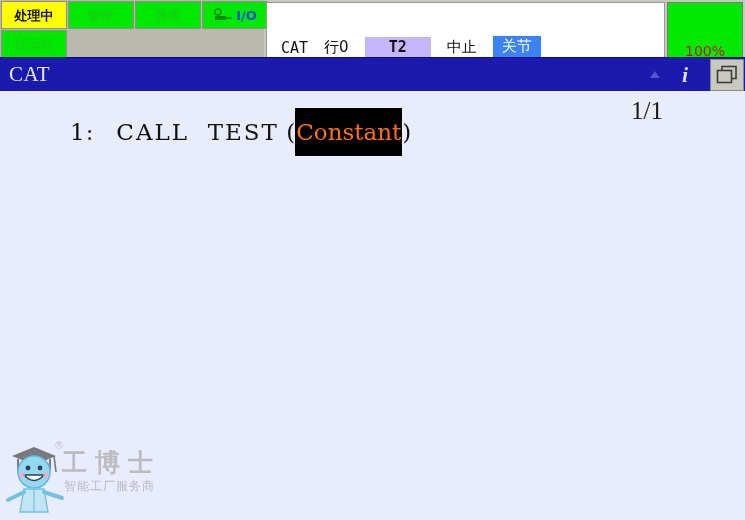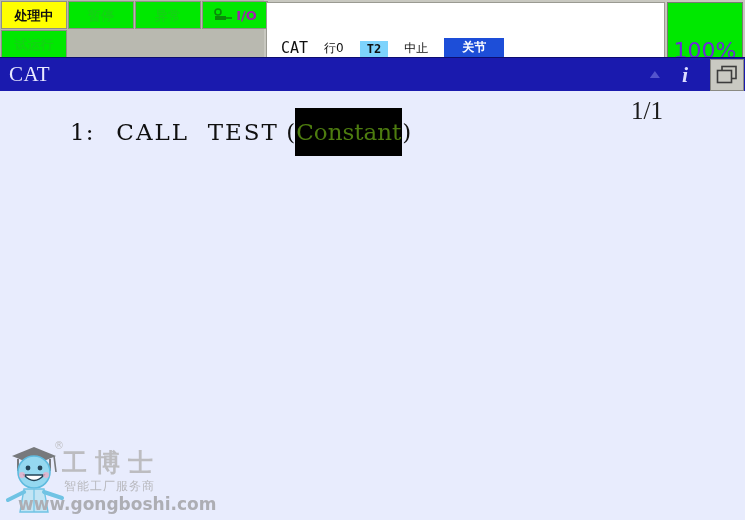--- a/index.html
+++ b/index.html
@@ -49,73 +49,73 @@
     font-size: 13px;
     font-weight: bold;
     letter-spacing: 0px;
     border: 1px solid #8f8f86;
     box-sizing: border-box;
     overflow: hidden;
     white-space: nowrap;
     font-family: "DejaVu Sans", sans-serif;
   }
   .cell.yellow { background: #ffff00; color: #111111; }
-  .cell.green  { background: #00e800; color: #a21caf; }
+  .cell.green  { background: #00e800; color: #1d4ed8; }
   .cell.green-dim { background: #00e800; color: #12d312; }
   .cell .lbl { line-height: 1; }
   .cell .ico { display: inline-block; margin-right: 3px; position: relative; top: 1px; }
 
   
   #statuspanel {
     flex: 1;
     margin: 2px 2px 2px 2px;
     background: #ffffff;
     border: 1px solid #9a9a92;
     display: flex;
     align-items: flex-end;
     padding: 0 0 5px 14px;
     box-sizing: border-box;
     position: relative;
   }
   .stxt {
     font-family: "DejaVu Sans", sans-serif;
-    font-size: 12px;
+    font-size: 15px;
     color: #101010;
     margin-right: 16px;
     white-space: nowrap;
   }
   .stxt.mono { font-family: "DejaVu Sans Mono", monospace; font-size: 15px; }
   .stxt.yellowbox {
-    background: #7dd3fc;
-    padding: 1px 7px;
+    background: #c4b5fd;
+    padding: 1px 24px;
     font-family: "DejaVu Sans Mono", monospace;
     font-weight: bold;
   }
   .stxt.invert {
-    background: #1d4ed8;
+    background: #3b82f6;
     color: #ffffff;
-    padding: 1px 18px;
-    font-weight: bold;
+    padding: 1px 9px;
+    font-weight: normal;
   }
 
   
   #override {
     width: 76px;
     margin: 2px 2px 2px 0;
     background: #00e800;
     border: 1px solid #7a7a72;
     display: flex;
     align-items: center;
     justify-content: center;
     box-sizing: border-box;
   }
   #override .pct {
     font-family: "DejaVu Sans", sans-serif;
-    font-size: 22px;
-    color: #6d28d9;
+    font-size: 14px;
+    color: #b91c1c;
     margin-top: 36px;
   }
 
   
   #titlebar {
     position: absolute;
     left: 0; top: 57px;
     width: 745px;
     height: 34px;
     background: #1a1aae;
@@ -183,21 +183,21 @@
     font-family: "DejaVu Serif", serif;
     font-size: 23px;
     color: #101010;
     line-height: 1.18;
     white-space: pre;
   }
   #prog .lineno { letter-spacing: 1px; }
   #prog .kw { letter-spacing: 2px; }
   .sel {
     background: #000000;
-    color: #4d7c0f;
+    color: #f97316;
     padding: 11px 1px;
   }
   #endline {
     position: absolute;
     left: 70px;
     top: 58px;
     font-family: "DejaVu Serif", serif;
     font-size: 23px;
     color: #101010;
   }
@@ -340,17 +340,16 @@
 
         <path d="M20,47 L40,47 L44,70 L16,70 Z" fill="#bfe4f4" stroke="#66c0e2" stroke-width="1.4"></path>
         <line x1="30" y1="47" x2="30" y2="70" stroke="#66c0e2" stroke-width="1.2"></line>
 
         <path d="M20,50 L4,58" stroke="#66c0e2" stroke-width="4" fill="none" stroke-linecap="round"></path>
         <path d="M40,50 L58,56" stroke="#66c0e2" stroke-width="4" fill="none" stroke-linecap="round"></path>
       </svg>
       <div id="wm-reg">®</div>
       <div id="wm-text">工博士</div>
       <div id="wm-sub">智能工厂服务商</div>
-      <div id="wm-url">www.gongboshi.com</div>
     </div>
 
   </div>
 </div>
 
 </body></html>

